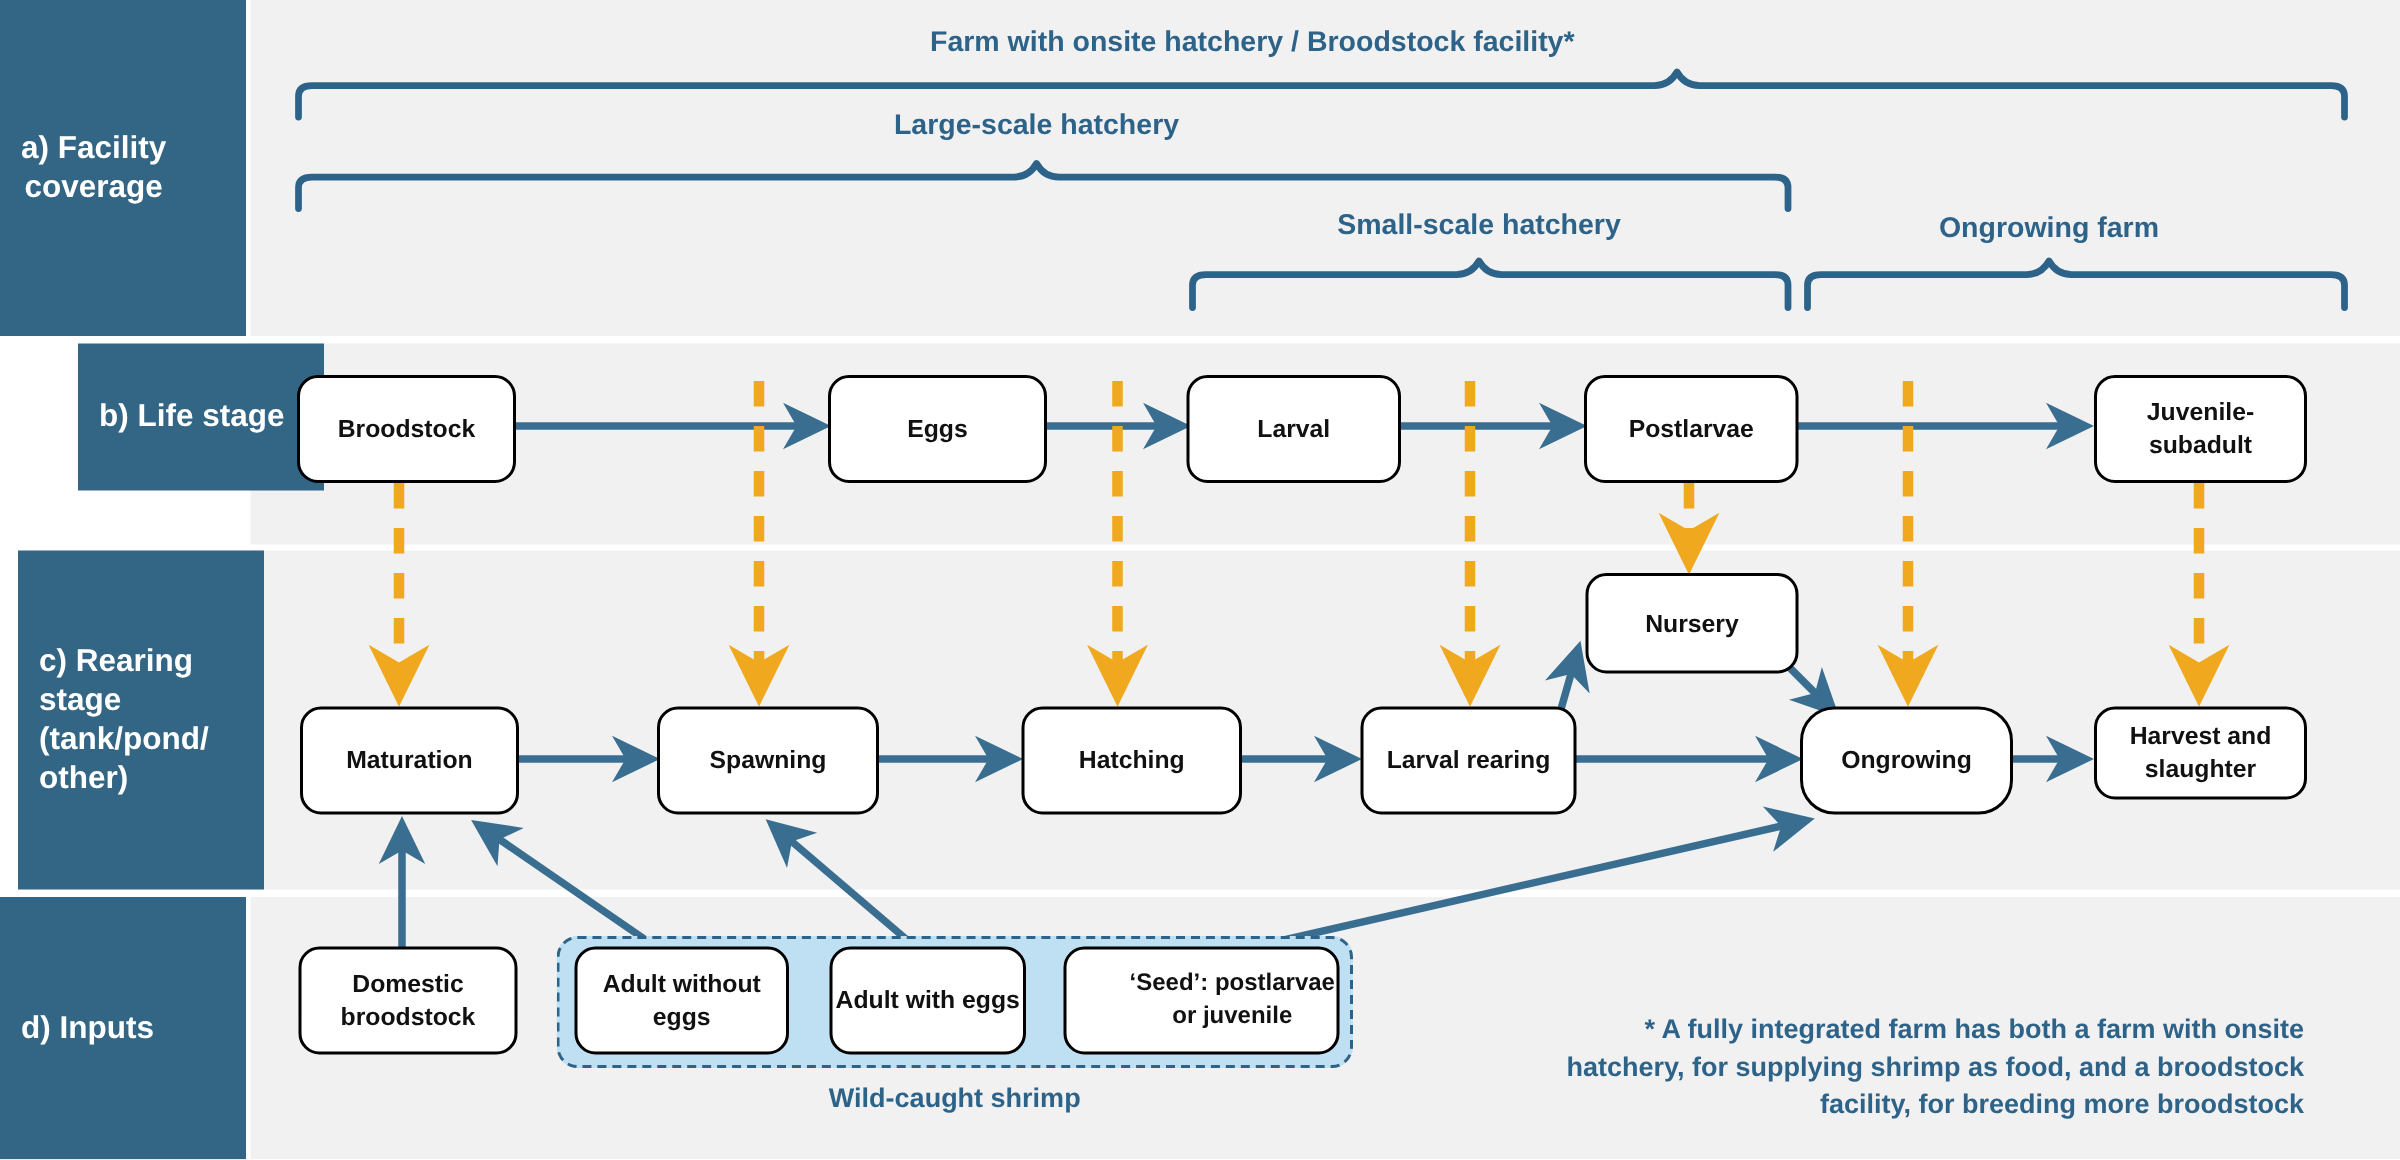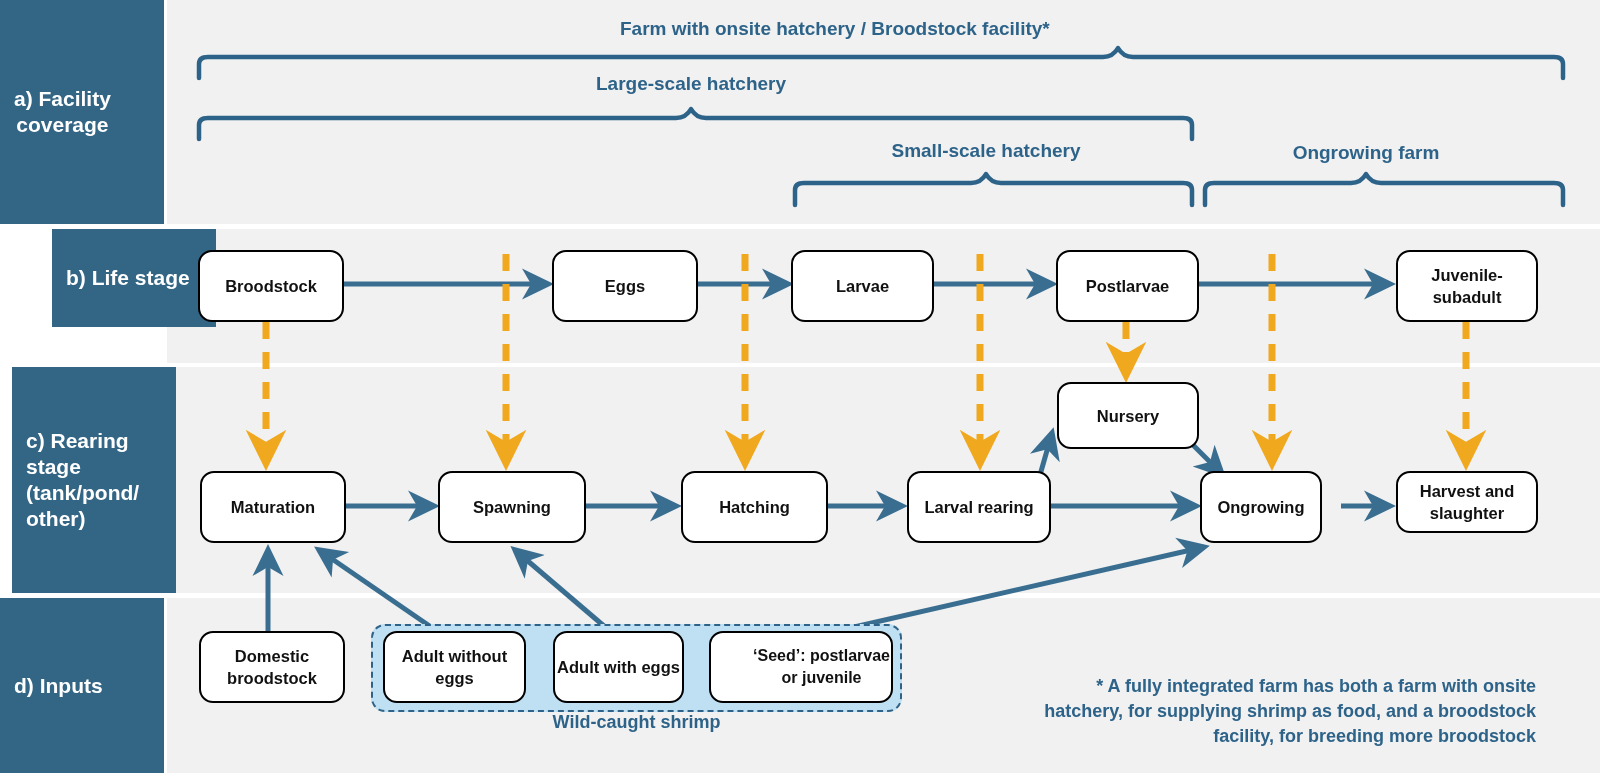--- a/index.html
+++ b/index.html
@@ -107,21 +107,21 @@
   <div class="bracket-label" style="left:491px;top:73px;width:400px;">Large-scale hatchery</div>
   <div class="bracket-label" style="left:1186px;top:142px;width:360px;">Ongrowing farm</div>
 
   <div class="node" style="left:198px;top:250px;width:146px;height:72px;">
     <span>Broodstock</span>
   </div>
   <div class="node" style="left:552px;top:250px;width:146px;height:72px;border-radius:14px;">
     <span>Eggs</span>
   </div>
   <div class="node" style="left:791px;top:250px;width:143px;height:72px;">
-    <span>Larvae</span>
+    <span>Larval</span>
   </div>
   <div class="node" style="left:1056px;top:250px;width:143px;height:72px;">
     <span>Postlarvae</span>
   </div>
   <div class="node" style="left:1396px;top:250px;width:142px;height:72px;">
     <span>Juvenile-subadult</span>
   </div>
 
   <div class="node" style="left:200px;top:471px;width:146px;height:72px;">
     <span>Maturation</span>
@@ -131,29 +131,29 @@
   </div>
   <div class="node" style="left:681px;top:471px;width:147px;height:72px;">
     <span>Hatching</span>
   </div>
   <div class="node" style="left:907px;top:471px;width:144px;height:72px;">
     <span>Larval rearing</span>
   </div>
   <div class="node" style="left:1057px;top:382px;width:142px;height:67px;">
     <span>Nursery</span>
   </div>
-  <div class="node" style="left:1200px;top:471px;width:122px;height:72px;">
+  <div class="node" style="left:1200px;top:471px;width:142px;height:72px;border-radius:23px;">
     <span>Ongrowing</span>
   </div>
   <div class="node" style="left:1396px;top:471px;width:142px;height:62px;">
     <span>Harvest and slaughter</span>
   </div>
 
   <div class="wild-group" style="left:371px;top:624px;width:531px;height:88px;">
-    <div class="wild-caption" style="left:0;top:86px;">Wild-caught shrimp</div>
+    <div class="wild-caption" style="left:0;top:96px;">Wild-caught shrimp</div>
   </div>
 
   <div class="node" style="left:199px;top:631px;width:146px;height:72px;">
     <span>Domestic broodstock</span>
   </div>
   <div class="node" style="left:383px;top:631px;width:143px;height:72px;">
     <span>Adult without eggs</span>
   </div>
   <div class="node" style="left:553px;top:631px;width:131px;height:72px;">
     <span>Adult with eggs</span>

